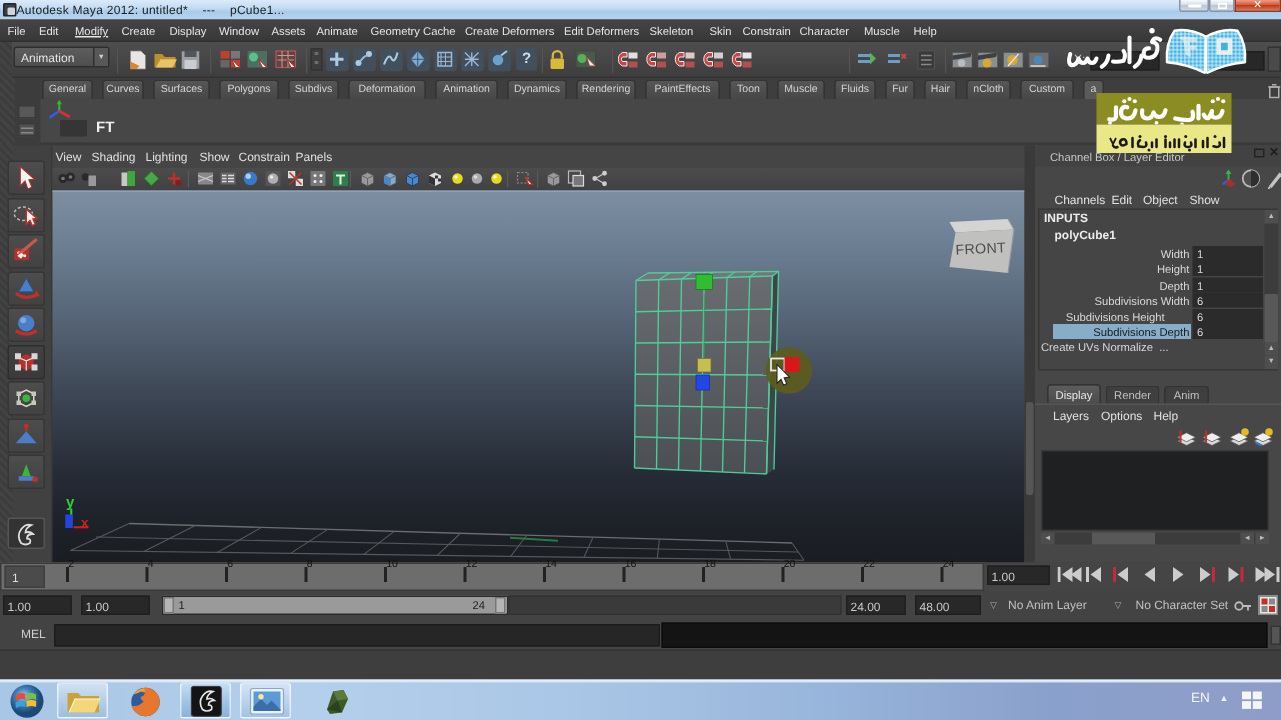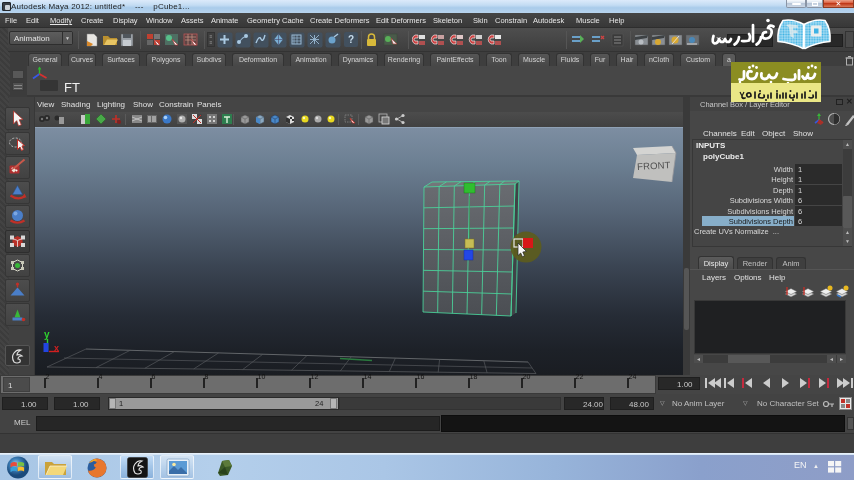--- a/index.html
+++ b/index.html
@@ -45,21 +45,21 @@
 <body>
 <div id="stage">
 <style>
 
 #timeline { left:0; top:375px; width:656px; height:19px; background:#6d6d6d; border:1px solid #3a3a3a;}
 #timeright { left:656px; top:375px; width:198px; height:19px; background:#454545;}
 #curframe { left:3px; top:377px; width:27px; height:15px; background:#4b4b4b; border:1px solid #3f3f3f; color:#ddd; font-size:8px; line-height:15px; padding-left:4px;}
 .tick { position:absolute; top:378px; width:2px; height:10px; background:#222222;}
 .ticknum { position:absolute; top:372.5px; font-size:7px; color:#111111;}
 #rangerow { left:0; top:394px; width:854px; height:19px; background:#434343;}
-.dfield { position:absolute; background:#282828; border:1px solid #1f1f1f; color:#c8c8c8; font-size:8px; line-height:13px; padding-left:18px;}
+.dfield { position:absolute; background:#282828; border:1px solid #1f1f1f; color:#c8c8c8; font-size:8px; line-height:13px; padding-left:2px;}
 #rangetrack { left:108px; top:397px; width:231px; height:13px; background:#9a9a9a; border:1px solid #2a2a2a;}
 #rangerest { left:339px; top:397px; width:222px; height:13px; background:#3a3a3a; border:1px solid #323232;}
 .rhandle { position:absolute; top:398px; width:7px; height:11px; background:#b5b5b5; border:1px solid #777;}
 #melrow { left:0; top:413px; width:854px; height:20px; background:#434343;}
 #melinput { left:36px; top:416px; width:404px; height:15px; background:#262626; border:1px solid #1c1c1c;}
 #melout { left:441px; top:415px; width:404px; height:17px; background:#141414; border:1px solid #0d0d0d;}
 #helprow { left:0; top:433px; width:854px; height:20px; background:#3e3e3e; border-top:1px solid #333;}
 
 #taskbar { left:0; top:453px; width:854px; height:27px;
   background:linear-gradient(90deg,#a8c6e5 0%,#b4cfeb 25%,#aac6e6 45%,#97b4da 65%,#8aa0cc 82%,#8e9dc7 100%);}
@@ -93,21 +93,21 @@
 <div class="menu" style="left:113px;">Display</div>
 <div class="menu" style="left:146px;">Window</div>
 <div class="menu" style="left:181px;">Assets</div>
 <div class="menu" style="left:211px;">Animate</div>
 <div class="menu" style="left:247px;">Geometry Cache</div>
 <div class="menu" style="left:310px;">Create Deformers</div>
 <div class="menu" style="left:376px;">Edit Deformers</div>
 <div class="menu" style="left:433px;">Skeleton</div>
 <div class="menu" style="left:473px;">Skin</div>
 <div class="menu" style="left:495px;">Constrain</div>
-<div class="menu" style="left:533px;">Autodesk</div>
+<div class="menu" style="left:533px;">Character</div>
 <div class="menu" style="left:576px;">Muscle</div>
 <div class="menu" style="left:609px;">Help</div>
 
 <div class="abs" id="toolbar"></div>
 <div class="abs" id="animcombo">Animation</div>
 <div class="abs" id="animarrow">▼</div>
 <div class="abs hatch" style="left:0;top:28px;width:8px;height:24px;"></div>
 <div class="abs tsep" style="left:78px;"></div>
 
 <svg class="abs" style="left:85px;top:31px;" width="50" height="18">
@@ -304,21 +304,21 @@
       <div style="margin:2px 1px;height:1px;background:#888;"></div>
     </div>
 
 <div class="abs" style="left:40px;top:80px;width:18px;height:11px;background:#353535;border-radius:1px;"></div>
 <svg class="abs" style="left:30px;top:64px;" width="20" height="18">
   <path d="M9.5,10 L9.5,3.5" stroke="#2db82d" stroke-width="1.4"></path>
   <path d="M9.5,2.5 l-1.8,3 h3.6 Z" fill="#2db82d"></path>
   <path d="M9.5,10 L3,14.5" stroke="#3858e8" stroke-width="1.8"></path>
   <path d="M9.5,10 L16.5,14" stroke="#d83030" stroke-width="1.8"></path>
 </svg>
-<div class="abs" style="left:28px;top:80px;font-size:13px;font-weight:normal;color:#f0f0f0;padding-left:36px;">FT</div>
+<div class="abs" style="left:28px;top:80px;font-size:10px;font-weight:bold;color:#f0f0f0;padding-left:36px;">FT</div>
 
 <div class="abs" id="toolbox"></div>
 <div class="abs hatch" style="left:0;top:97px;width:9px;height:278px;"></div>
 <div class="abs toolbtn" style="top:107px;"></div>
 <svg class="abs" style="left:5px;top:107px;" width="25" height="23">
       <g transform="translate(1.5,0.5)">
         <path d="M7,3.5 L7,16.5 L10.2,13.2 L12,18.5 L14.8,17.3 L12.8,12.3 L16.5,12 Z" fill="#f5f5f5" stroke="#b03028" stroke-width="0.8"></path>
       </g>
     </svg>
 <div class="abs toolbtn" style="top:131.5px;"></div>
@@ -619,21 +619,21 @@
 <div class="abs" style="left:798px;top:164.5px;font-size:7.5px;color:#d8d8d8;">1</div>
 <div class="abs" style="left:694px;top:175px;width:99px;font-size:7.5px;color:#d8d8d8;text-align:right;">Height</div>
 <div class="abs" style="left:795px;top:174px;width:47px;height:10px;background:#2b2b2b;"></div>
 <div class="abs" style="left:798px;top:175px;font-size:7.5px;color:#d8d8d8;">1</div>
 <div class="abs" style="left:694px;top:185.5px;width:99px;font-size:7.5px;color:#d8d8d8;text-align:right;">Depth</div>
 <div class="abs" style="left:795px;top:184.5px;width:47px;height:10px;background:#2b2b2b;"></div>
 <div class="abs" style="left:798px;top:185.5px;font-size:7.5px;color:#d8d8d8;">1</div>
 <div class="abs" style="left:694px;top:196px;width:99px;font-size:7.5px;color:#d8d8d8;text-align:right;">Subdivisions Width</div>
 <div class="abs" style="left:795px;top:195px;width:47px;height:10px;background:#2b2b2b;"></div>
 <div class="abs" style="left:798px;top:196px;font-size:7.5px;color:#d8d8d8;">6</div>
-<div class="abs" style="left:694px;top:206.5px;width:99px;font-size:7.5px;color:#d8d8d8;text-align:right;">Subdivisions Height</div>
+<div class="abs" style="left:694px;top:206.5px;width:99px;font-size:7.5px;color:#d8d8d8;text-align:center;">Subdivisions Height</div>
 <div class="abs" style="left:795px;top:205.5px;width:47px;height:10px;background:#2b2b2b;"></div>
 <div class="abs" style="left:798px;top:206.5px;font-size:7.5px;color:#d8d8d8;">6</div>
 <div class="abs" style="left:702px;top:216px;width:92px;height:10px;background:#87aec9;"></div>
 <div class="abs" style="left:694px;top:217px;width:99px;font-size:7.5px;color:#1a1a1a;text-align:right;">Subdivisions Depth</div>
 <div class="abs" style="left:795px;top:216px;width:47px;height:10px;background:#2b2b2b;"></div>
 <div class="abs" style="left:798px;top:217px;font-size:7.5px;color:#d8d8d8;">6</div>
 <div class="abs" style="left:694px;top:227px;width:142px;font-size:7.5px;color:#d8d8d8;text-align:left;">Create UVs Normalize &nbsp;...</div>
 <div class="abs" style="left:843px;top:140px;width:9px;height:106px;background:#3c3c3c;"></div>
 <div class="abs" style="left:843px;top:140px;width:9px;height:9px;background:#4e4e4e;color:#bbb;font-size:5px;text-align:center;line-height:9px;">▲</div>
 <div class="abs" style="left:843px;top:196px;width:9px;height:32px;background:#585858;border-radius:1px;"></div>

